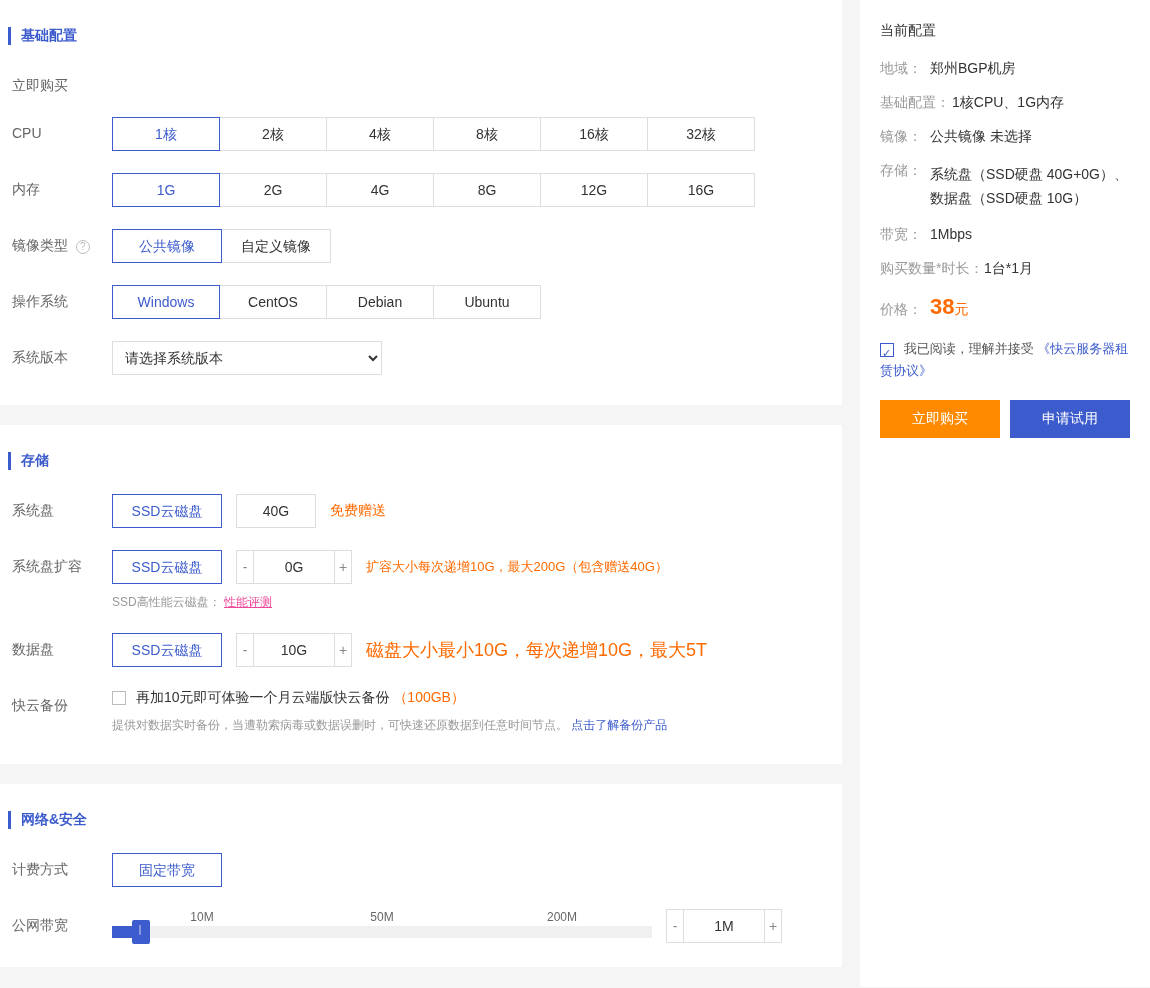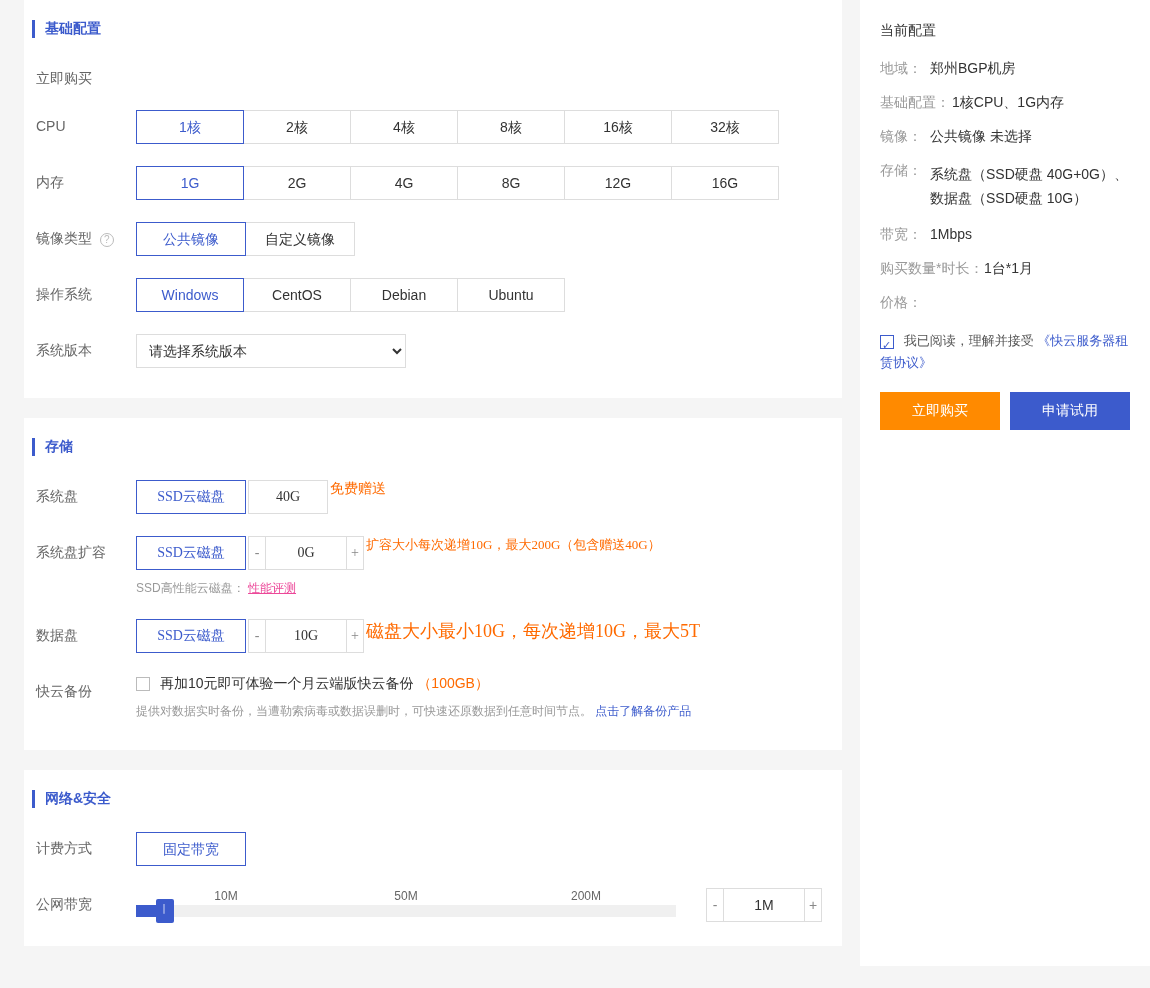--- a/index.html
+++ b/index.html
@@ -1,37 +1,37 @@
 <!DOCTYPE html>
 <html><head>
 <meta charset="utf-8">
 <style>
 * { box-sizing: border-box; margin: 0; padding: 0; }
 body { font-family: "Microsoft YaHei", Arial, sans-serif; font-size: 14px; color: #333; background: #f5f5f5; }
 .wrapper { display: flex; gap: 18px; padding: 0; }
 .left { flex: 1; min-width: 0; }
 .right { width: 290px; background: #fff; padding: 22px 20px; }
-.panel { background: #fff; padding: 20px 0 24px 8px; margin-bottom: 20px; margin-left: 24px; }
+.panel { background: #fff; padding: 27px 0 24px 8px; margin-bottom: 20px; }
 .section-title { color: #3c5bcc; font-size: 14px; font-weight: 600; border-left: 3px solid #3c5bcc; padding-left: 10px; margin-bottom: 24px; margin-left: 0; }
 .row { display: flex; align-items: flex-start; margin-bottom: 22px; }
 .row-label { width: 104px; color: #666; padding-top: 8px; font-size: 14px; padding-left: 4px; }
 .row-body { flex: 1; }
 .opts { display: flex; flex-wrap: wrap; }
 .opt { border: 1px solid #ddd; padding: 0 12px; height: 34px; line-height: 32px; text-align: center; cursor: pointer; color: #333; background: #fff; margin-left: -1px; font-size: 14px; min-width: 108px; }
 .opt:first-child { margin-left: 0; }
 .opt.selected { border-color: #3c5bcc; color: #3c5bcc; position: relative; z-index: 1; }
 .opt.small { min-width: 50px; padding: 0 12px; }
 .hint { color: #999; font-size: 12px; margin-top: 10px; }
 .orange { color: #ff6a00; }
 .help-icon { display: inline-block; width: 14px; height: 14px; border: 1px solid #bbb; border-radius: 50%; font-size: 10px; line-height: 12px; text-align: center; color: #bbb; margin-left: 4px; }
 .select { border: 1px solid #ddd; height: 34px; background: #fff; padding: 0 8px; min-width: 270px; color: #333; font-size: 14px; }
 .box { border: 1px solid #ddd; height: 34px; line-height: 32px; text-align: center; width: 80px; display: inline-flex; align-items: center; justify-content: center; }
 .btn-pm { border: 1px solid #ddd; width: 18px; height: 34px; line-height: 32px; text-align: center; cursor: pointer; color: #888; background: #fff; font-size: 14px; display: inline-flex; align-items: center; justify-content: center; }
 .inline { display: flex; align-items: center; gap: 0; }
-.gap { display: flex; gap: 2px; flex-wrap: wrap; font-family: Liberation Serif, serif; }
+.gap { display: flex; align-items: center; gap: 14px; flex-wrap: wrap; }
 .link { color: #3c5bcc; text-decoration: underline; cursor: pointer; }
 .checkbox { width: 14px; height: 14px; border: 1px solid #bbb; display: inline-block; vertical-align: middle; margin-right: 6px; position: relative; }
 .checkbox.checked { border-color: #3c5bcc; }
 .checkbox.checked::after { content: "✓"; color: #3c5bcc; position: absolute; font-size: 11px; top: -2px; left: 1px; }
 .slider { position: relative; height: 12px; background: #f0f0f0; margin-top: 12px; width: 540px; }
 .slider-fill { position: absolute; left: 0; top: 0; bottom: 0; width: 30px; background: #3c5bcc; }
 .slider-handle { position: absolute; left: 20px; top: -6px; width: 18px; height: 24px; background: #3c5bcc; cursor: pointer; border-radius: 2px; }
 .slider-handle::after { content: "║"; color: rgba(255,255,255,0.6); font-size: 8px; position: absolute; top: 5px; left: 5px; }
 .slider-marks { display: flex; justify-content: space-between; width: 540px; font-size: 12px; color: #666; position: relative; margin-top: -18px; }
 .slider-marks span { width: 60px; text-align: center; }
@@ -40,21 +40,21 @@
 .cfg-k { color: #999; width: 50px; }
 .cfg-v { flex: 1; color: #333; }
 .price { color: #ff6a00; font-size: 22px; font-weight: bold; vertical-align: baseline; }
 .price-unit { color: #ff6a00; font-size: 14px; }
 .agree { font-size: 13px; color: #555; margin: 18px 0; line-height: 22px; }
 .agree-link { color: #3c5bcc; }
 .btn-row { display: flex; gap: 10px; }
 .btn { height: 38px; flex: 1; border: none; cursor: pointer; font-size: 14px; color: #fff; }
 .btn-buy { background: #ff8a00; }
 .btn-trial { background: #3c5bcc; }
-.slider-wrap { display: flex; align-items: center; gap: 30px; }
+.slider-wrap { display: flex; align-items: center; gap: 14px; }
 </style>
 </head>
 <body>
 
 <div class="wrapper">
   <div class="left">
 
     <div class="panel">
       <div class="section-title">基础配置</div>
 
@@ -246,20 +246,23 @@
     <div class="cfg-item">
         <span class="cfg-k">带宽：</span>
         <span class="cfg-v">1Mbps</span>
       </div>
     <div class="cfg-item">
         <span class="cfg-k" style="width:104px">购买数量*时长：</span>
         <span class="cfg-v">1台*1月</span>
       </div>
     <div class="cfg-item" style="align-items:baseline">
       <span class="cfg-k">价格：</span>
+      <span class="cfg-v">
+        <span class="price">38</span><span class="price-unit">元</span>
+      </span>
     </div>
 
     <div class="agree">
       <span class="checkbox checked"></span>
       <span>我已阅读，理解并接受</span>
       <span class="agree-link">《快云服务器租赁协议》</span>
     </div>
 
     <div class="btn-row">
       <button class="btn btn-buy">立即购买</button>

